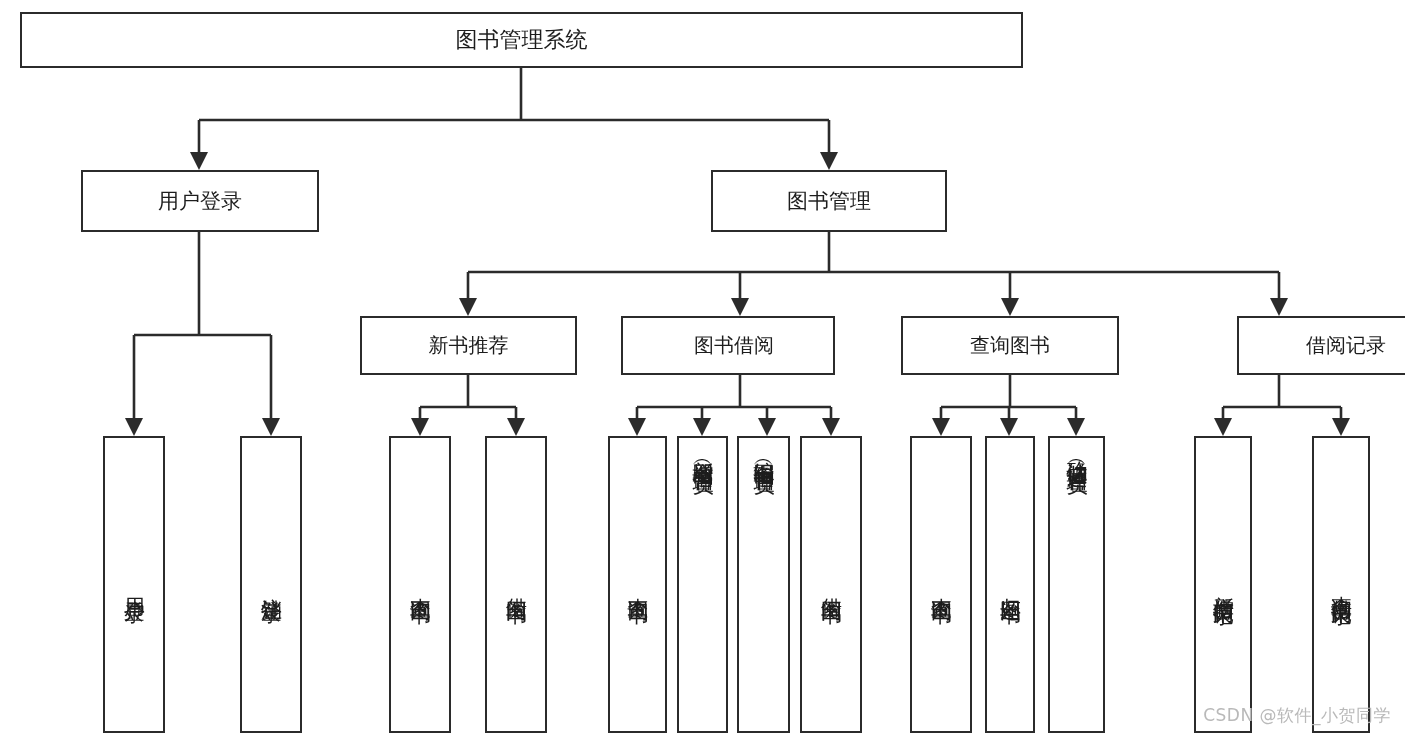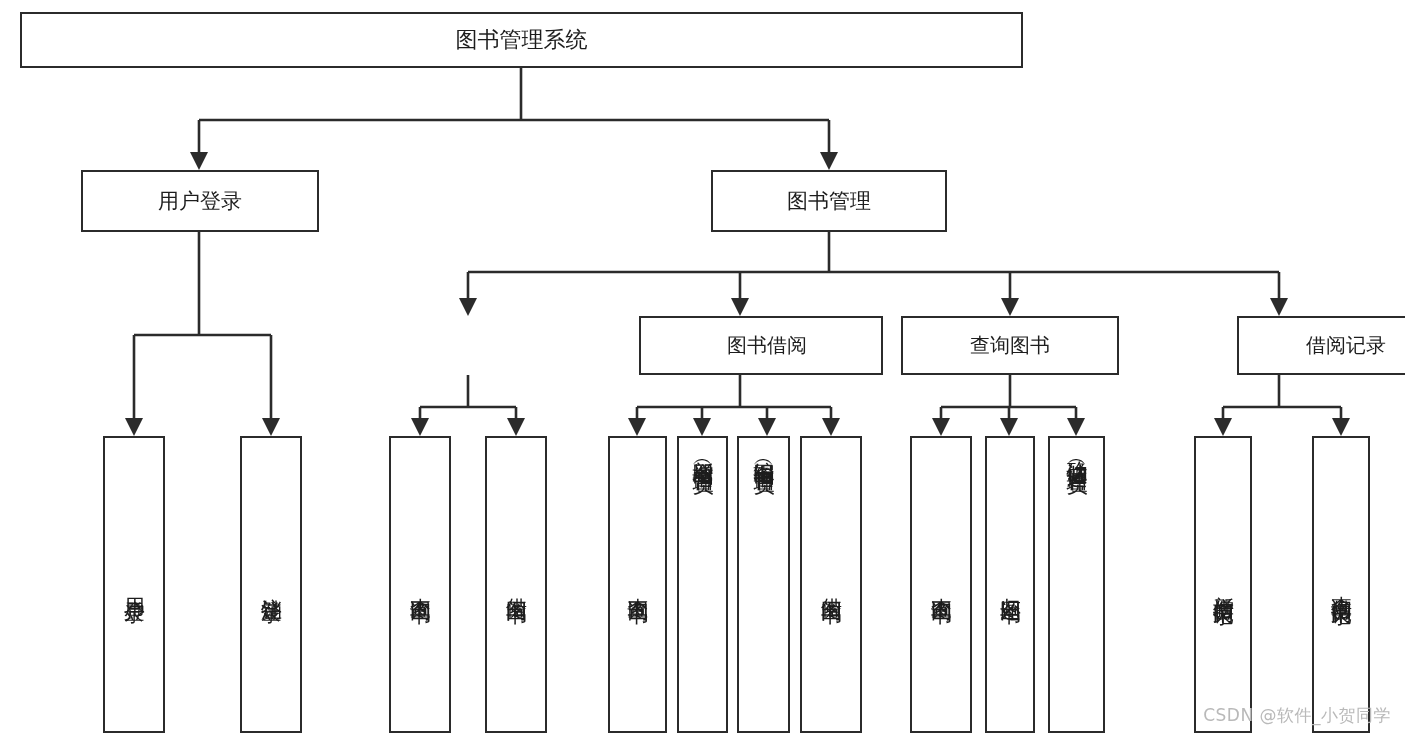--- a/index.html
+++ b/index.html
@@ -155,21 +155,24 @@
     <span>图书管理系统</span>
   </div>
 
   <div class="node lvl1" style="left:81px; top:170px; width:238px; height:62px;">
     <span>用户登录</span>
   </div>
   <div class="node lvl1" style="left:711px; top:170px; width:236px; height:62px;">
     <span>图书管理</span>
   </div>
 
-  <div class="node lvl2" style="left:639px; top:316px; width:244px; height:59px;padding-left:12px;">
+  <div class="node lvl2" style="left:360px; top:316px; width:217px; height:59px;">
+    <span>新书推荐</span>
+  </div>
+  <div class="node lvl2" style="left:621px; top:316px; width:214px; height:59px;padding-left:12px;">
     <span>图书借阅</span>
   </div>
   <div class="node lvl2" style="left:901px; top:316px; width:218px; height:59px;">
     <span>查询图书</span>
   </div>
   <div class="node lvl2" style="left:1237px; top:316px; width:218px; height:59px;">
     <span>借阅记录</span>
   </div>
 
   <div class="node leaf" style="left:103px; top:436px; width:62px; height:297px;">

